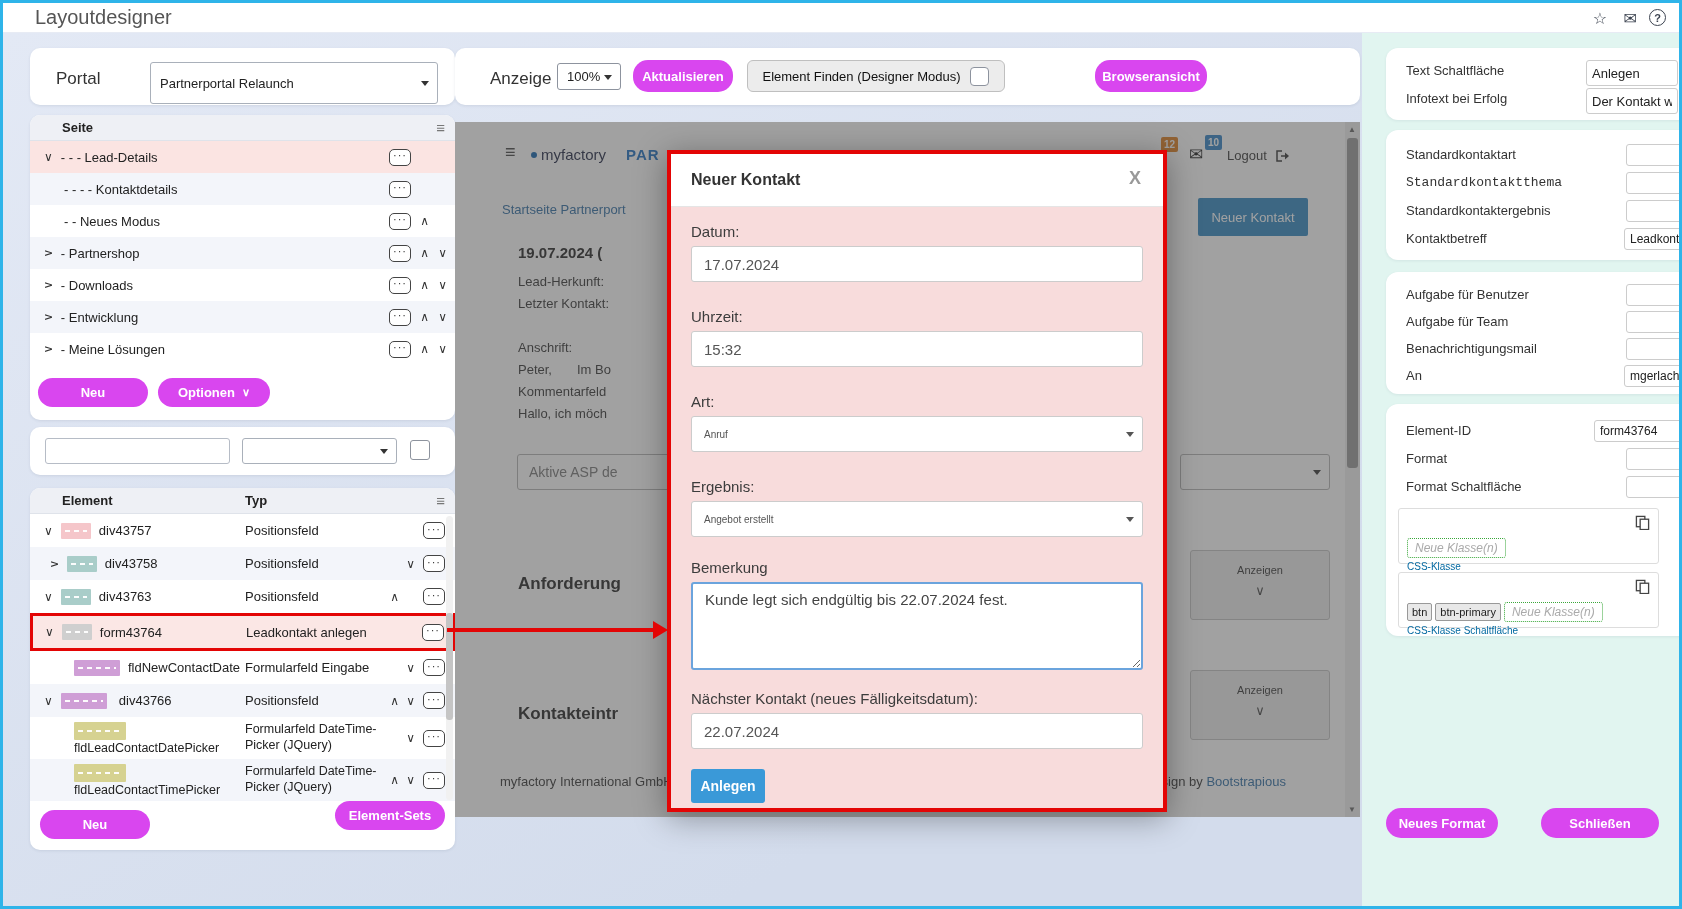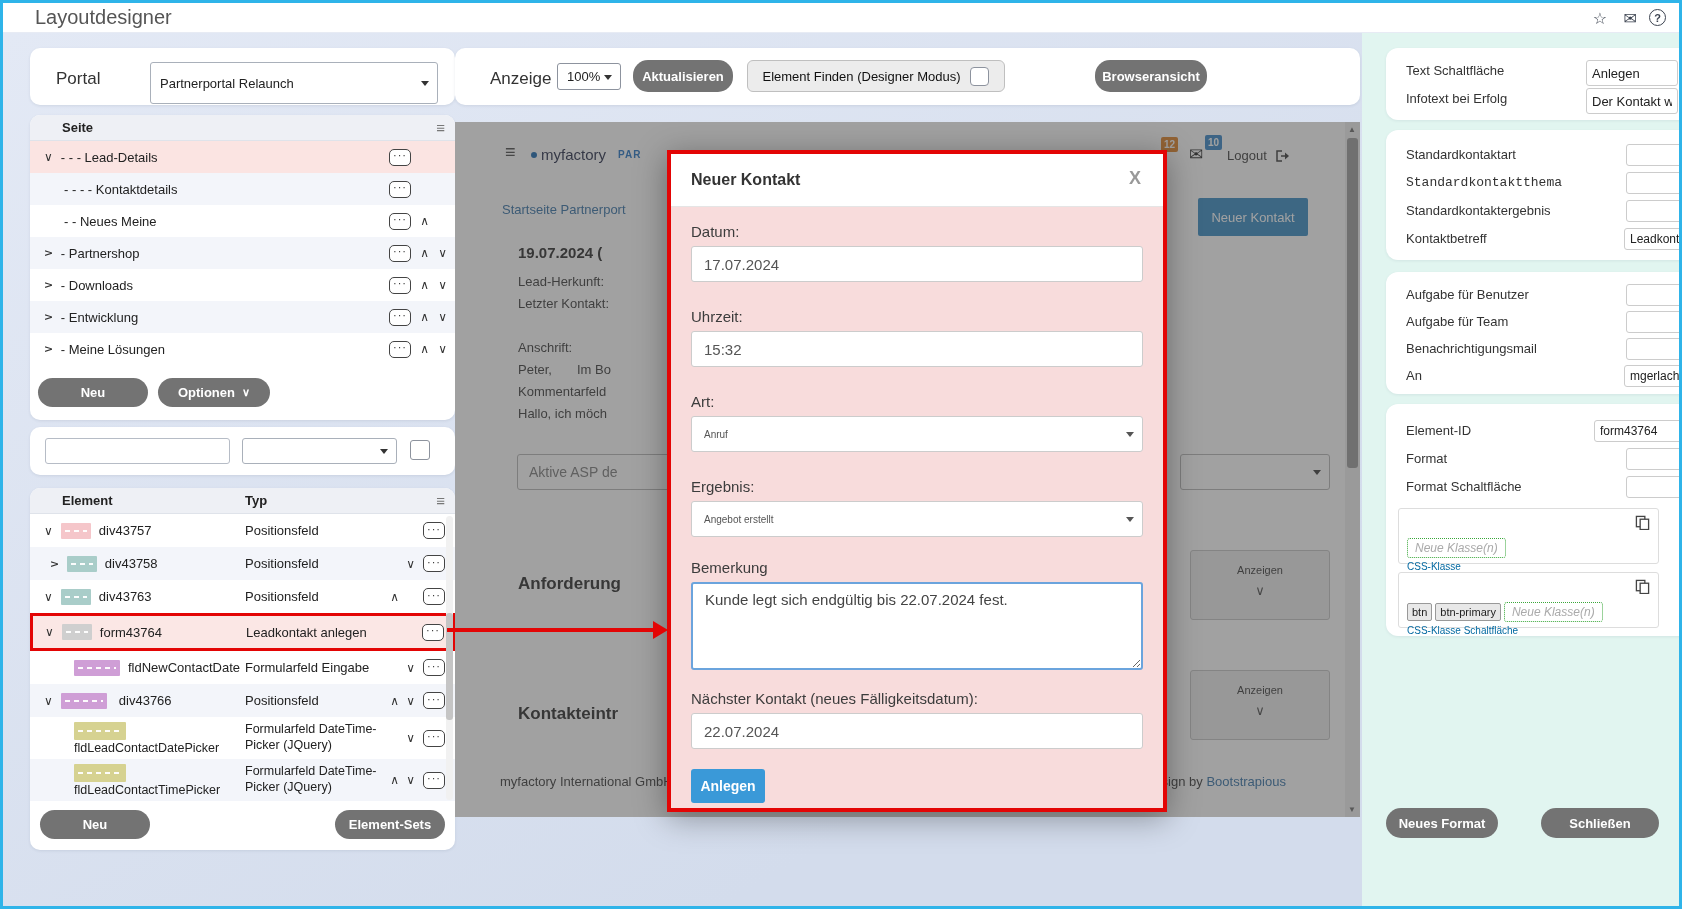--- a/index.html
+++ b/index.html
@@ -15,21 +15,21 @@
   .card{position:absolute;background:#fff;border-radius:10px;box-shadow:0 1px 3px rgba(40,55,90,.10);}
   .ghead{height:26px;background:#eef0f5;border-bottom:1px solid #dfe3ea;border-radius:10px 10px 0 0;
          display:flex;align-items:center;font-size:13px;font-weight:bold;color:#222;position:relative;}
   .menu-ic{position:absolute;right:10px;color:#777;font-size:15px;}
   .lbl{font-size:17px;color:#333;}
   .sel{position:relative;background:#fff;border:1px solid #a9b0ba;border-radius:3px;display:flex;align-items:center;
        padding:0 22px 0 9px;font-size:13px;color:#222;cursor:pointer;}
   .tri{position:absolute;right:8px;top:50%;margin-top:-2px;width:0;height:0;
        border-left:4.5px solid transparent;border-right:4.5px solid transparent;border-top:5.5px solid #333;}
   .inp{background:#fff;border:1px solid #b6bcc6;border-radius:3px;font-family:inherit;font-size:13px;color:#222;padding:0 7px;}
-  .btn{background:#737373;color:#fff;font-size:13px;font-weight:bold;border-radius:15px;border:none;cursor:pointer;
+  .btn{background:#d946ef;color:#fff;font-size:13px;font-weight:bold;border-radius:15px;border:none;cursor:pointer;
        display:flex;align-items:center;justify-content:center;font-family:inherit;}
   .chk{background:#fff;border:1px solid #8d939e;border-radius:3px;cursor:pointer;}
   
   .trow{position:relative;display:flex;align-items:center;font-size:13px;color:#222;}
   .stripe{background:#f3f5fa;}
   .selrow{background:#fbe4e2;}
   .chev{color:#333;font-size:12px;line-height:1;display:inline-block;cursor:pointer;}
   .rot{transform:rotate(-90deg);}
   .dots{width:22px;height:17px;border:1.5px solid #444;border-radius:5px;display:flex;align-items:center;justify-content:center;
         font-size:11px;letter-spacing:1px;color:#333;cursor:pointer;background:#fff;line-height:8px;padding-bottom:4px;}
@@ -118,21 +118,21 @@
       <div class="trow selrow" style="height:32px;">
         <span class="chev" style="margin-left:14px;">∨</span>
         <span style="margin-left:8px;">- - - Lead-Details</span>
         <span class="dots" style="position:absolute;right:44px;">···</span>
       </div>
       <div class="trow stripe" style="height:32px;">
         <span style="margin-left:34px;">- - - - Kontaktdetails</span>
         <span class="dots" style="position:absolute;right:44px;">···</span>
       </div>
       <div class="trow" style="height:32px;">
-        <span style="margin-left:34px;">- - Neues Meine</span>
+        <span style="margin-left:34px;">- - Neues Modus</span>
         <span class="dots" style="position:absolute;right:44px;">···</span>
         <span class="chev" style="position:absolute;right:26px;">∧</span>
       </div>
       <div class="trow stripe" style="height:32px;">
         <span class="chev rot" style="margin-left:14px;">∨</span>
         <span style="margin-left:8px;">- Partnershop</span>
         <span class="dots" style="position:absolute;right:44px;">···</span>
         <span class="chev" style="position:absolute;right:26px;">∧</span>
         <span class="chev" style="position:absolute;right:8px;">∨</span>
       </div>
@@ -249,21 +249,21 @@
         <span style="position:absolute;left:215px;width:155px;font-size:12.5px;line-height:1.25;">Formularfeld DateTime-Picker (JQuery)</span>
         <span class="chev" style="position:absolute;right:56px;">∧</span>
         <span class="chev" style="position:absolute;right:40px;">∨</span>
         <span class="dots" style="position:absolute;right:10px;">···</span>
       </div>
 
       <div class="sbar" style="right:2px;top:28px;bottom:50px;width:7px;border-radius:4px;">
         <div class="sthumb" style="left:0;right:0;top:34%;height:38%;background:#c5c5c5;"></div>
       </div>
       <button class="btn" style="position:absolute;left:10px;top:322px;width:110px;height:29px;">Neu</button>
-      <button class="btn" style="position:absolute;right:10px;top:322px;width:110px;height:29px;">Element-Sets</button>
+      <button class="btn" style="position:absolute;right:10px;top:313px;width:110px;height:29px;">Element-Sets</button>
     </div>
 
     <div class="card" style="left:452px;top:15px;width:905px;height:57px;">
       <span class="lbl" style="position:absolute;left:35px;top:21px;">Anzeige</span>
       <div class="sel" style="position:absolute;left:102px;top:15px;width:64px;height:27px;border-color:#8d939e;">
         <span>100%</span>
         <span class="tri"></span>
       </div>
       <button class="btn" style="position:absolute;left:178px;top:12px;width:100px;height:32px;">Aktualisieren</button>
       <div style="position:absolute;left:292px;top:12px;width:258px;height:32px;background:#ececec;border:1px solid #bfbfbf;border-radius:6px;display:flex;align-items:center;justify-content:center;cursor:pointer;">
@@ -272,21 +272,21 @@
       </div>
       <button class="btn" style="position:absolute;left:640px;top:12px;width:112px;height:32px;">Browseransicht</button>
     </div>
 
     <div class="preview">
 
       <span class="pv-txt" style="left:50px;top:20px;font-size:18px;color:#444;">≡</span>
       <div style="position:absolute;left:76px;top:24px;display:flex;align-items:center;">
         <span style="width:6px;height:6px;border:3px solid #1063ad;border-radius:50%;display:inline-block;"></span>
         <span style="font-size:15px;color:#1c2340;margin-left:4px;">myfactory</span>
-        <span style="font-size:10px;font-weight:bold;color:#1d6fc2;margin-left:12px;letter-spacing:1px;">PAR</span>
+        <span style="font-size:15px;font-weight:bold;color:#1d6fc2;margin-left:20px;letter-spacing:1px;">PAR</span>
       </div>
       <div class="badge" style="left:706px;top:15px;background:#df7d1e;">12</div>
       <span class="pv-txt" style="left:734px;top:22px;font-size:17px;color:#1a1a1a;">✉</span>
       <div class="badge" style="left:750px;top:13px;background:#2f80c4;">10</div>
       <span class="pv-txt" style="left:772px;top:26px;">Logout</span>
       <svg style="position:absolute;left:820px;top:27px;" width="16" height="14">
         <path d="M7 2H2v10h5" stroke="#333" stroke-width="1.5" fill="none"></path>
         <line x1="6" y1="7" x2="11" y2="7" stroke="#333" stroke-width="1.5"></line>
         <path d="M10 3.5L14 7l-4 3.5z" fill="#333"></path>
       </svg>

